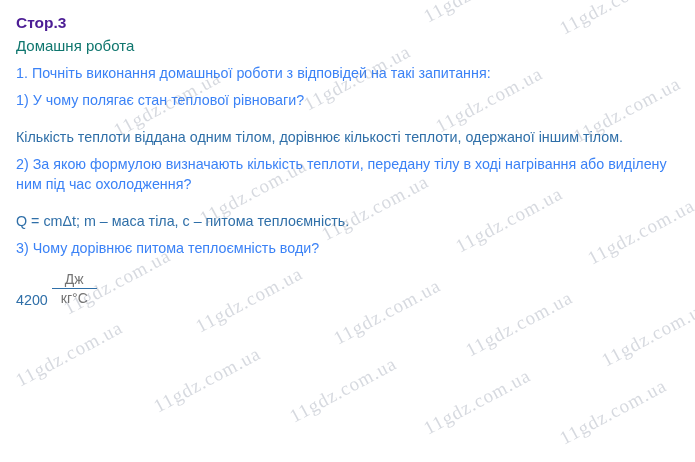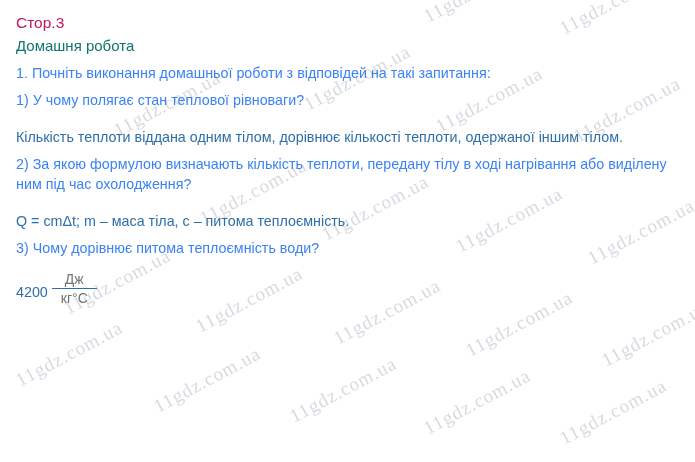--- a/index.html
+++ b/index.html
@@ -37,22 +37,22 @@
     letter-spacing: 1px;
     white-space: nowrap;
     transform-origin: left top;
   }
   .content {
     position: relative;
     z-index: 2;
   }
   .page-num {
     font-size: 15.5px;
-    font-weight: normal;
-    color: #be185d;
+    font-weight: bold;
+    color: #4c1d95;
     margin: 0 0 6px 0;
     line-height: 1.1;
   }
   .hw-title {
     font-size: 15px;
     color: #0f766e;
     margin: 0 0 8px 0;
     line-height: 1.2;
   }
   .q {
@@ -71,21 +71,21 @@
     display: flex;
     align-items: center;
     margin: 2px 0 8px 0;
     min-height: 46px;
   }
   .frac-num {
     font-size: 14.3px;
     color: #2f6fa8;
     line-height: 1;
     position: relative;
-    top: 4px;
+    top: 12px;
   }
   .frac {
     display: inline-flex;
     flex-direction: column;
     align-items: center;
     margin-left: 4px;
     color: #737373;
     font-size: 14px;
   }
   .frac .num {

